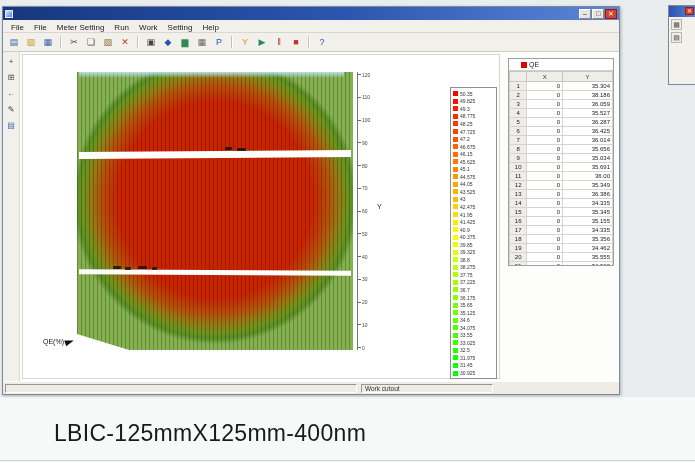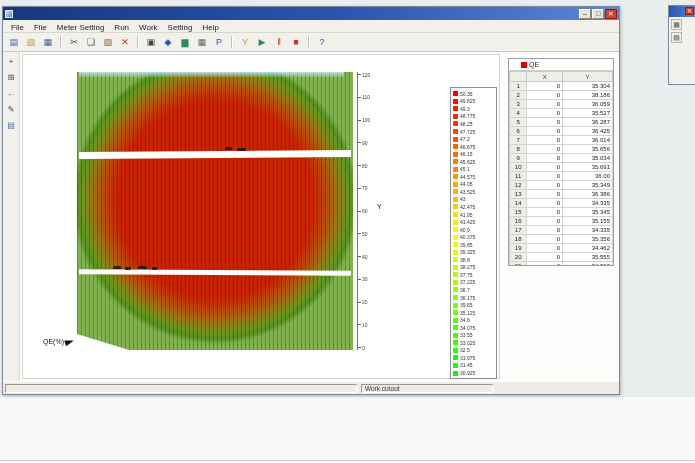--- a/index.html
+++ b/index.html
@@ -523,14 +523,15 @@
   <div class="sidewin">
     <div class="sw-title">
       <span class="sw-close">✕</span>
     </div>
     <div class="sw-body" id="side-icons">
         <span class="sw-icon">▦</span>
         <span class="sw-icon">▤</span>
       </div>
   </div>
 
+  <div class="caption">LBIC-125mmX125mm-400nm</div>
   <div class="bottom-rule"></div>
 </div>
 
 </body></html>

